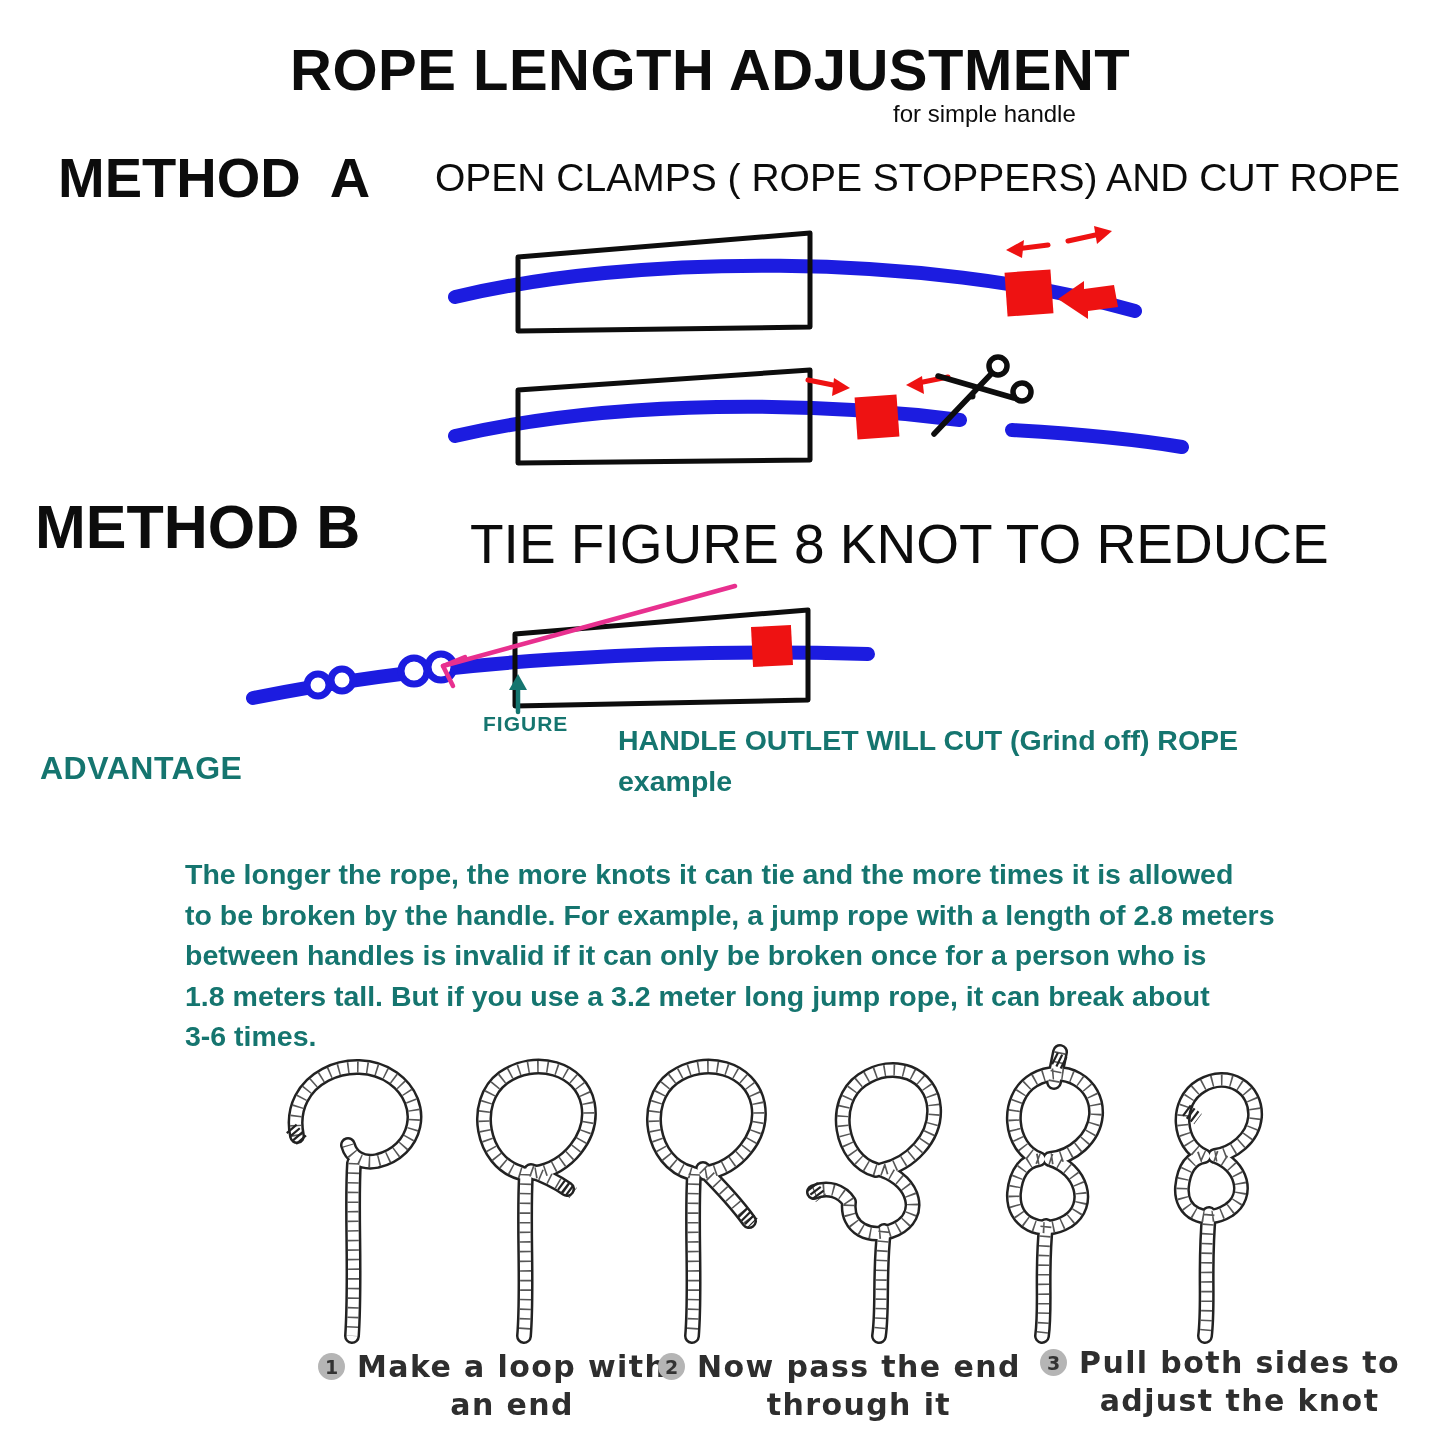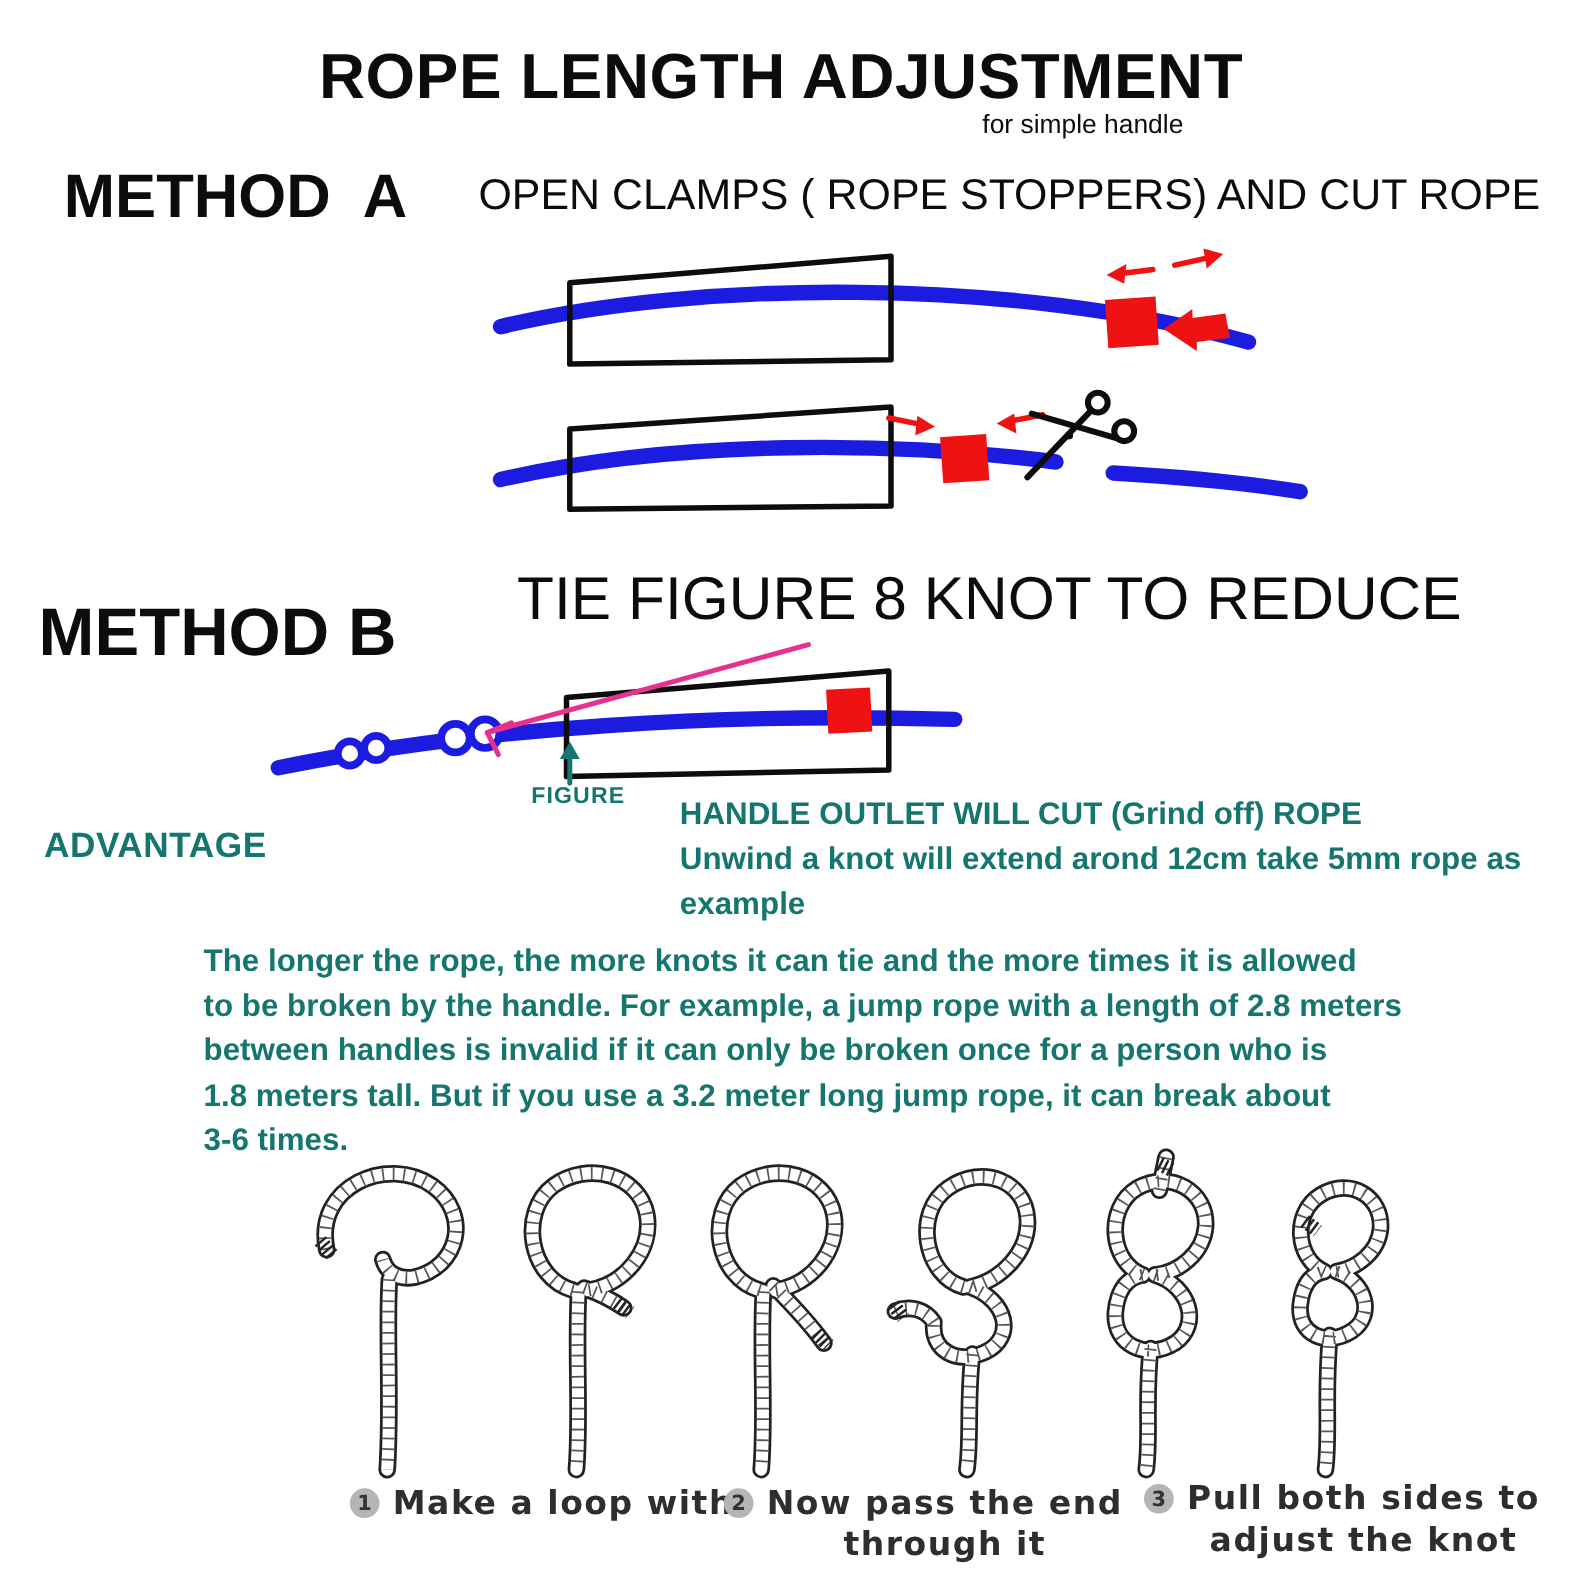--- a/index.html
+++ b/index.html
@@ -3,21 +3,21 @@
 <meta charset="utf-8">
 <style>
   html,body{margin:0;padding:0;background:#ffffff;}
   body{width:1445px;height:1445px;position:relative;overflow:hidden;
        font-family:"Liberation Sans","DejaVu Sans",sans-serif;color:#111;}
   .abs{position:absolute;}
   .pre{white-space:pre;}
   .title{font-size:58px;font-weight:600;letter-spacing:0.5px;color:#0c0c0c;}
   .subtitle{font-size:24px;font-weight:500;color:#0c0c0c;}
   .method-label{font-size:56px;font-weight:600;color:#0c0c0c;}
-  .method-b-label{font-size:61px;font-weight:600;color:#0c0c0c;margin-top:47px;}
+  .method-b-label{font-size:61px;font-weight:600;color:#0c0c0c;}
   .instr-a{font-size:39px;font-weight:500;color:#0c0c0c;}
   .instr-b{font-size:55px;font-weight:500;color:#0c0c0c;}
   .teal{color:var(--teal,#15756f);font-weight:700;}
   .outlet{font-size:21px;letter-spacing:1px;}
   .note{font-size:28.5px;line-height:41px;}
   .advantage{font-size:32px;letter-spacing:0.5px;}
   .para{font-size:28.5px;line-height:40.5px;margin-top:12px;}
   .step{position:absolute;display:flex;align-items:flex-start;gap:12px;
         font-size:30px;font-weight:600;letter-spacing:1.4px;color:#2e2e2e;
         font-family:"DejaVu Sans",sans-serif;}
@@ -112,21 +112,20 @@
       <line class="tealln" x1="318" y1="152" x2="318" y2="124"></line>
       <polygon class="tealfill" points="318,114 309,130 327,130"></polygon>
     </g>
   </svg>
 </div>
 
 <div class="abs teal outlet" style="left:483px;top:712px;">FIGURE</div>
 
 <div class="abs teal note" style="left:618px;top:720px;">
   <div>HANDLE OUTLET WILL CUT (Grind off)  ROPE</div>
-  <div>Unwind a knot will extend arond 12cm take 5mm rope as</div>
   <div>example</div>
 </div>
 
 <div class="abs teal advantage" style="left:40px;top:750px;">ADVANTAGE</div>
 
 <div class="abs teal para" style="left:185px;top:842px;">
   <div>The longer the rope, the more knots it can tie and the more times it is allowed</div>
   <div>to be broken by the handle. For example, a jump rope with a length of 2.8 meters</div>
   <div>between handles is invalid if it can only be broken once for a person who is</div>
   <div>1.8 meters tall. But if you use a 3.2 meter long jump rope, it can break about</div>
@@ -179,20 +178,21 @@
         <use href="#k6" class="kt"></use>
       <path class="kh" d="M 96,70 L 108,79"></path>
     </g>
   </svg>
 </div>
 
 <div class="step" style="left:318px;top:1348px;">
   <div class="badge">1</div>
   <div class="cap">
     <div>Make a loop with</div>
+    <div>an end</div>
   </div>
 </div>
 <div class="step" style="left:658px;top:1348px;">
   <div class="badge">2</div>
   <div class="cap">
     <div>Now pass the end</div>
     <div>through it</div>
   </div>
 </div>
 <div class="step" style="left:1040px;top:1344px;">

